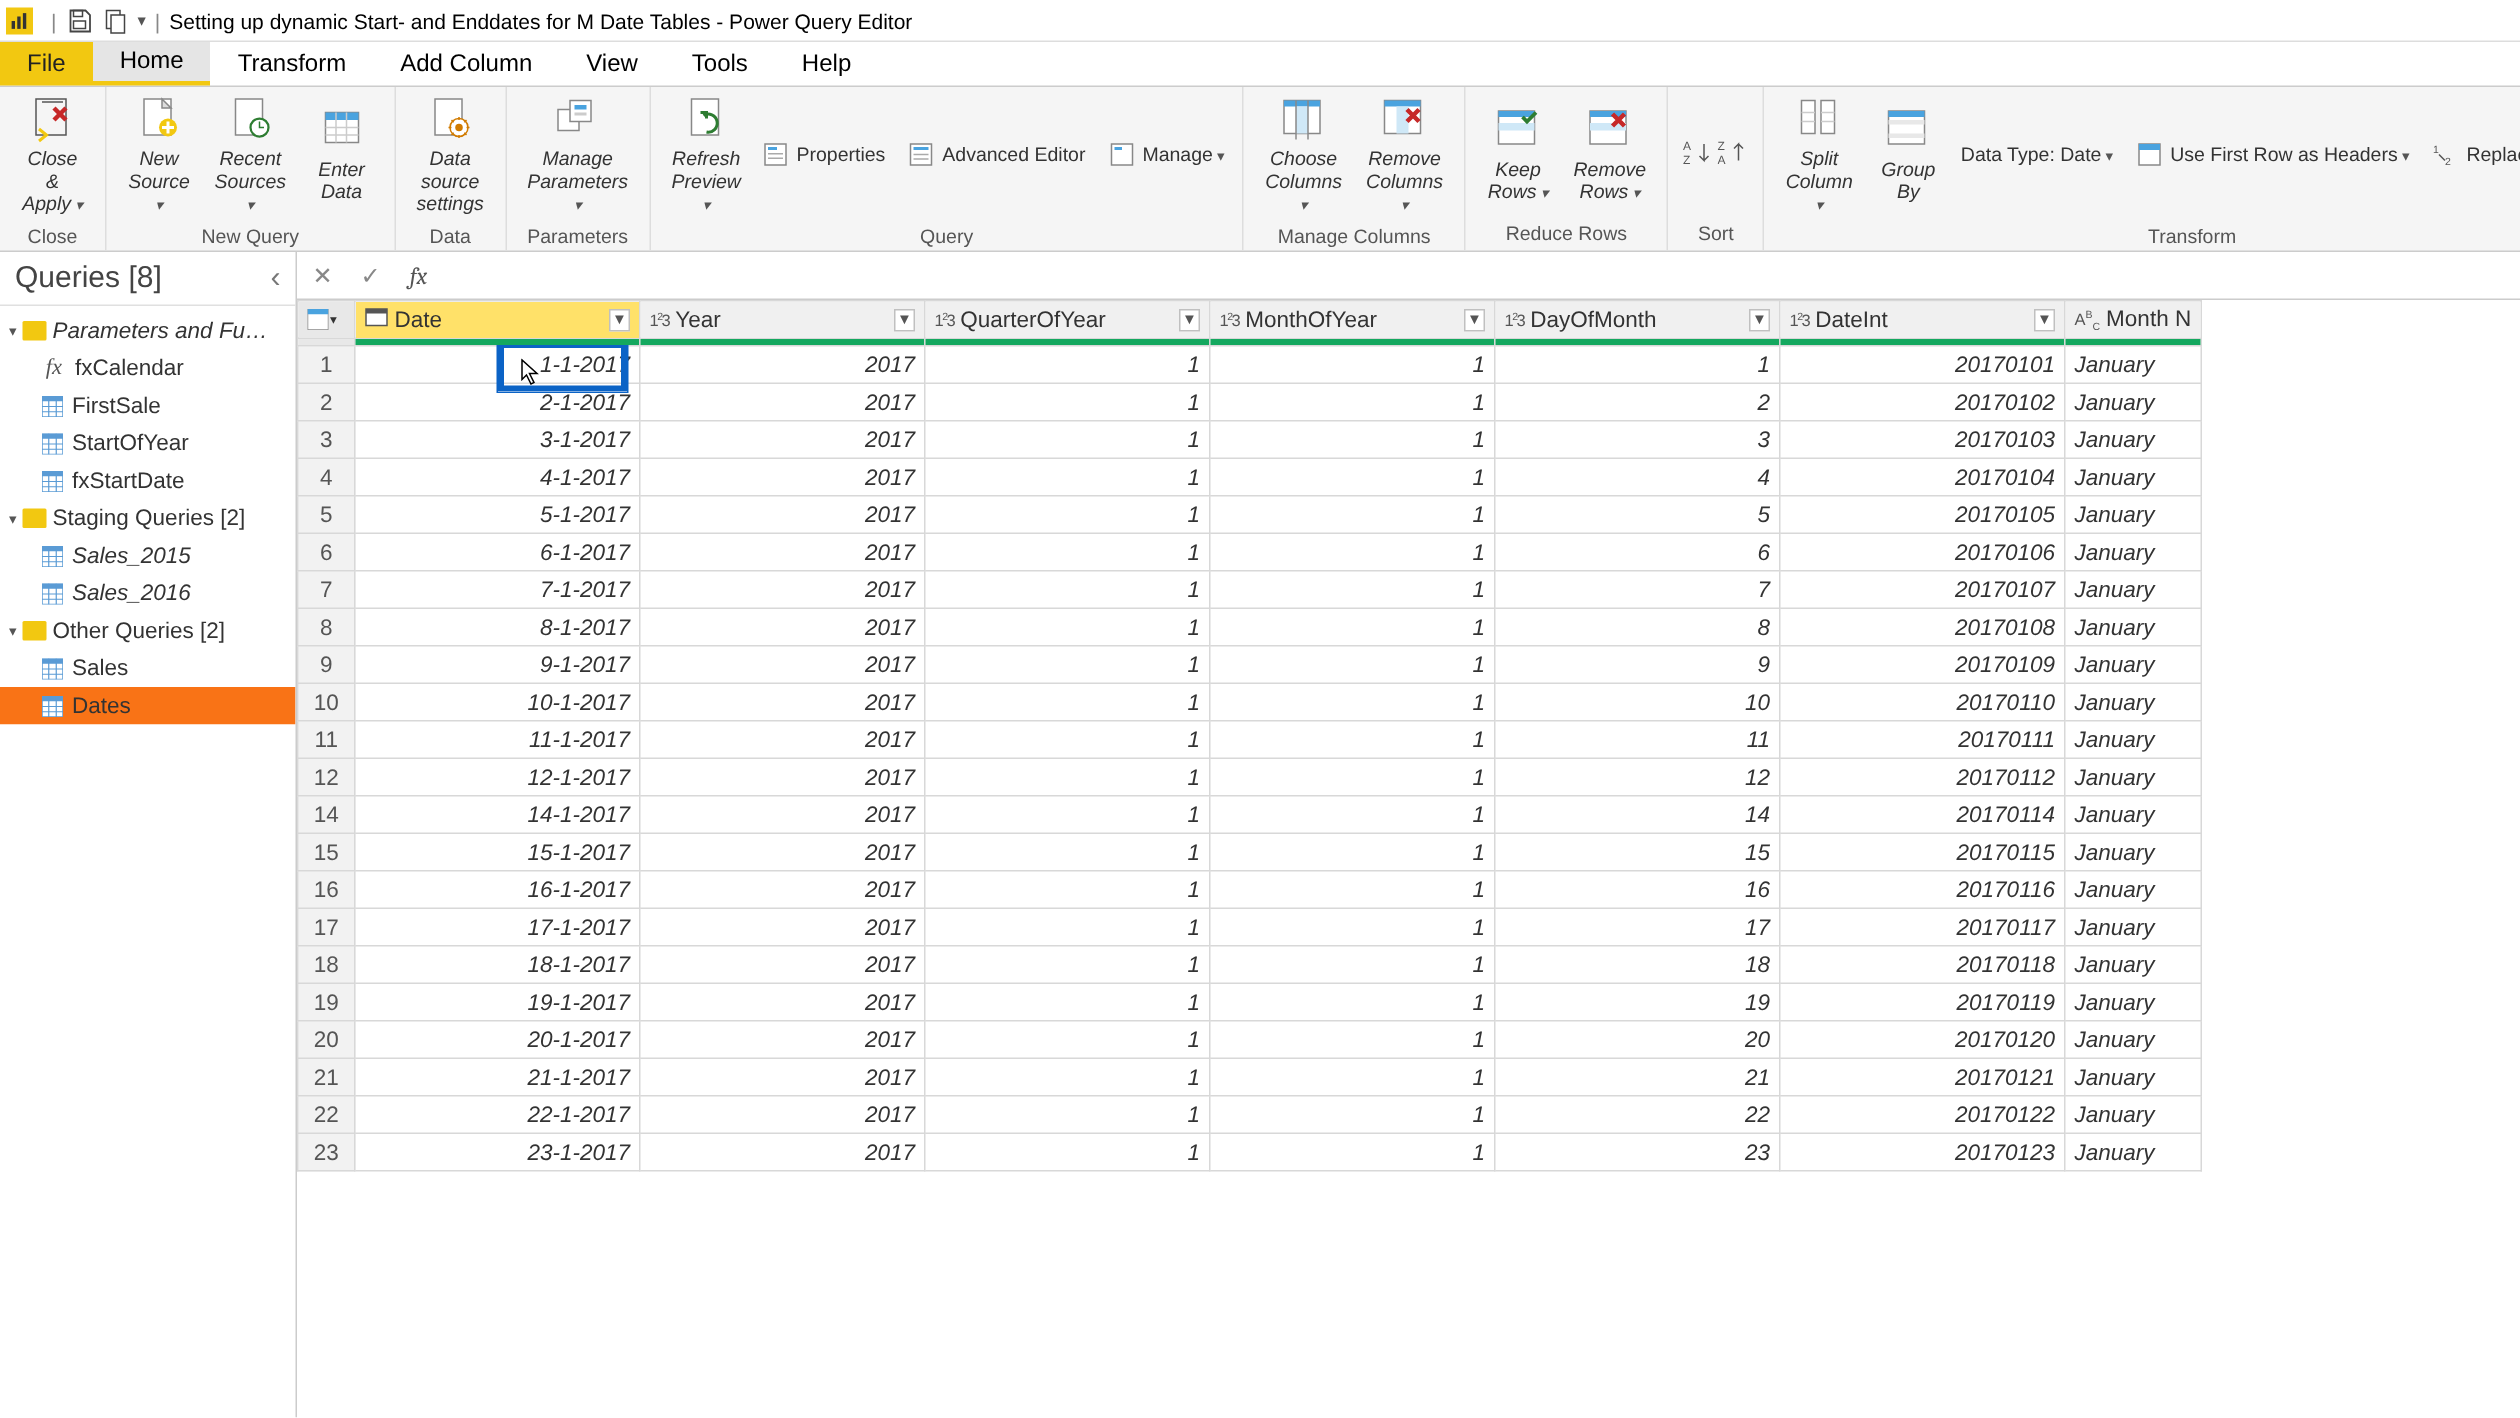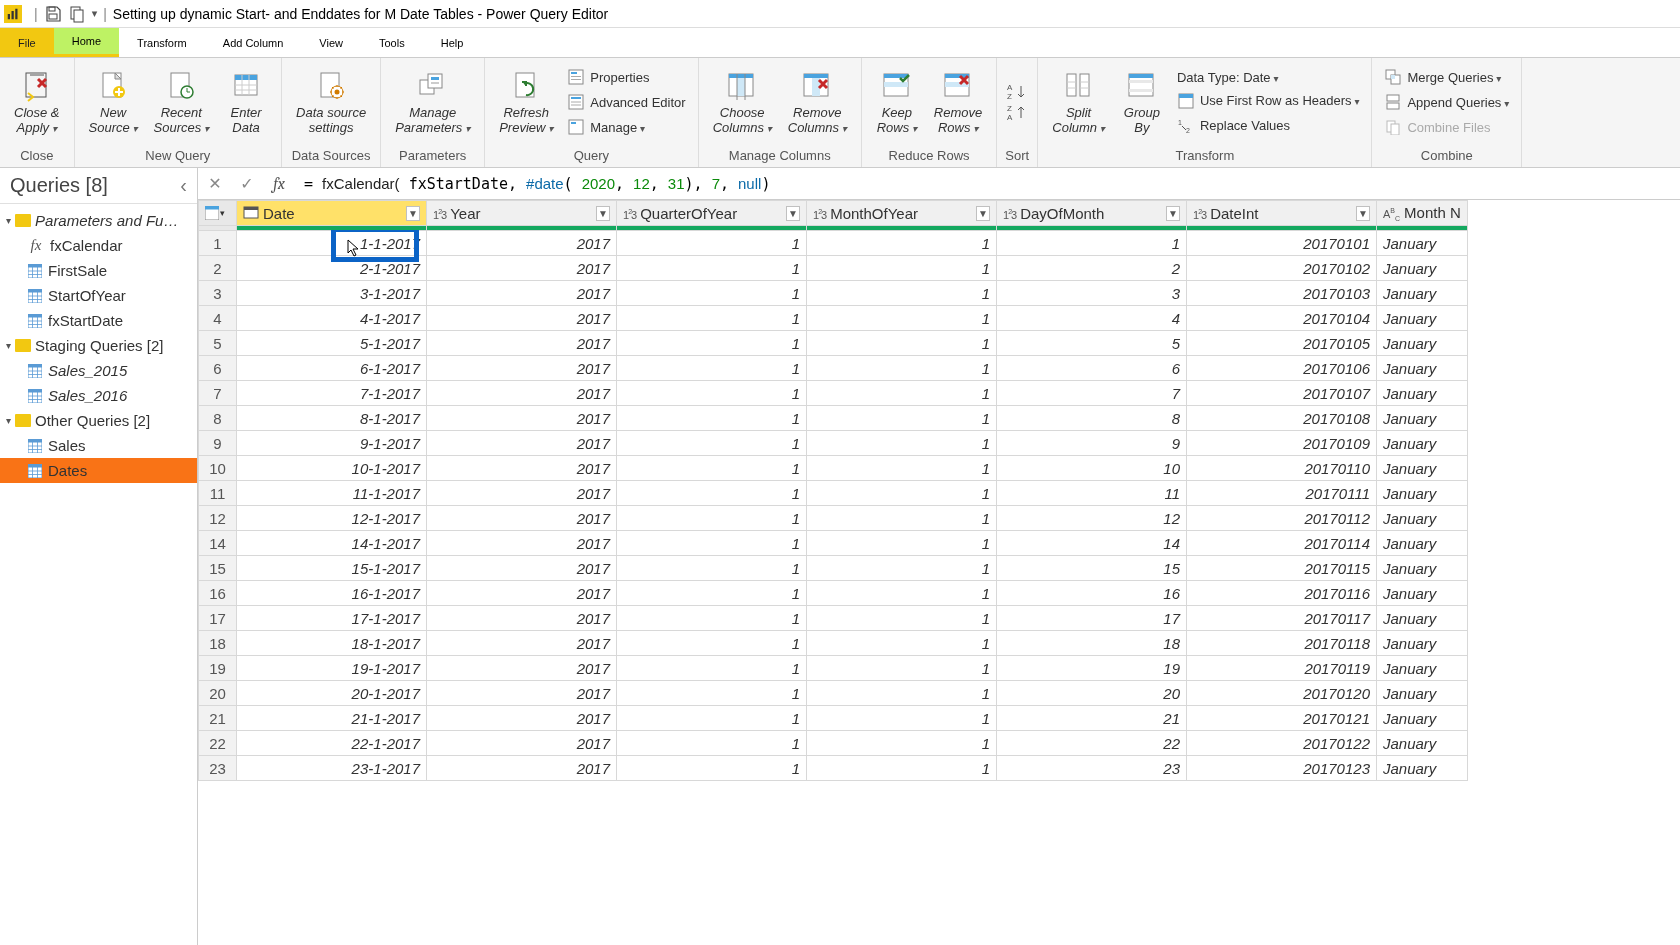--- a/index.html
+++ b/index.html
@@ -8,35 +8,35 @@
 
 .titlebar { height: 28px; display: flex; align-items: center; padding: 0 4px; background: #fff; border-bottom: 1px solid #ddd; font-size: 14px; }
 .tb-appicon { width: 18px; height: 18px; background: #f2c811; display: flex; align-items: center; justify-content: center; margin-right: 6px; }
 .tb-appicon svg { width: 12px; height: 12px; }
 .tb-qat { display: flex; gap: 6px; align-items: center; }
 .tb-qat svg { width: 18px; height: 18px; }
 .tb-sep { margin: 0 6px; color: #888; }
 
 
 .menubar { height: 30px; display: flex; align-items: stretch; background: #fff; border-bottom: 1px solid #ccc; }
-.menu-tab { padding: 0 18px; display: flex; align-items: center; font-size: 11px; cursor: pointer; }
+.menu-tab { padding: 0 18px; display: flex; align-items: center; font-size: 16px; cursor: pointer; }
 .menu-tab.file { background: #f2c811; color: #222; font-weight: 500; }
-.menu-tab.active { border-bottom: 3px solid #f2c811; background: #bef264; }
+.menu-tab.active { border-bottom: 3px solid #f2c811; background: #e5e5e5; }
 
 
 .ribbon { height: 110px; display: flex; background: #f5f5f5; border-bottom: 1px solid #ccc; }
 .ribbon-group { border-right: 1px solid #ddd; display: flex; flex-direction: column; }
 .ribbon-group-content { flex: 1; display: flex; align-items: center; padding: 2px 6px; }
 .ribbon-group-label { text-align: center; font-size: 13px; color: #555; padding: 2px 0 4px; }
 .rbtn-v { display: flex; flex-direction: column; align-items: center; justify-content: flex-start; padding: 2px 8px; font-size: 13px; color: #333; cursor: pointer; min-width: 58px; text-align: center; line-height: 1.15; }
 .rbtn-v .ricon { width: 34px; height: 34px; margin-bottom: 3px; display: flex; align-items: center; justify-content: center; }
 .rbtn-v .rlabel { white-space: pre-line; font-style: italic; }
 .rbtn-h { display: flex; align-items: center; gap: 5px; font-size: 13px; color: #333; padding: 2px 6px; cursor: pointer; white-space: nowrap; }
 .rbtn-h .ricon-s { width: 18px; height: 18px; display: flex; align-items: center; justify-content: center; }
-.rcol { display: flex; flex-direction: column; gap: 3px; justify-content: center; }
+.rcol { display: flex; flex-direction: row; gap: 3px; justify-content: center; }
 .dd::after { content: " ▾"; font-size: 10px; color: #555; }
 
 
 .main { display: flex; height: calc(945px - 28px - 30px - 110px); }
 .queries-pane { width: 198px; border-right: 1px solid #ccc; background: #fff; display: flex; flex-direction: column; }
 .queries-header { display: flex; align-items: center; justify-content: space-between; padding: 6px 10px; border-bottom: 1px solid #e0e0e0; font-size: 20px; color: #444; }
 .queries-list { padding-top: 4px; font-size: 15px; color: #333; overflow-y: auto; }
 .q-group { display: flex; align-items: center; padding: 4px 6px; cursor: pointer; gap: 4px; }
 .q-item { display: flex; align-items: center; padding: 4px 6px 4px 28px; cursor: pointer; gap: 6px; }
 .q-item.sel { background: #f97316; }
@@ -535,21 +535,20 @@
           <span>Dates</span>
         </div>
       </div>
   </div>
 
   <div class="content-pane">
     <div class="formula-bar">
       <span class="fb-btn">✕</span>
       <span class="fb-btn">✓</span>
       <span class="fb-btn fb-fx">fx</span>
-      <span class="formula-text" id="formula-text">= <span class="tok-fn">fxCalendar(</span> fxStartDate, <span class="tok-date">#date</span>( <span class="tok-num">2020</span>, <span class="tok-num">12</span>, <span class="tok-num">31</span>), <span class="tok-num">7</span>, <span class="tok-kw">null</span>)</span>
     </div>
     <div class="grid-wrap">
       <table class="grid" id="grid">
           <thead>
             <tr>
               <th class="rownum-h">
                 <span class="hicon">
                   <svg width="14" height="14">
                     <rect x="0" y="0" width="14" height="14" fill="#fff" stroke="#888"></rect>
                     <rect x="0" y="0" width="14" height="3.5" fill="#4aa3df"></rect>

